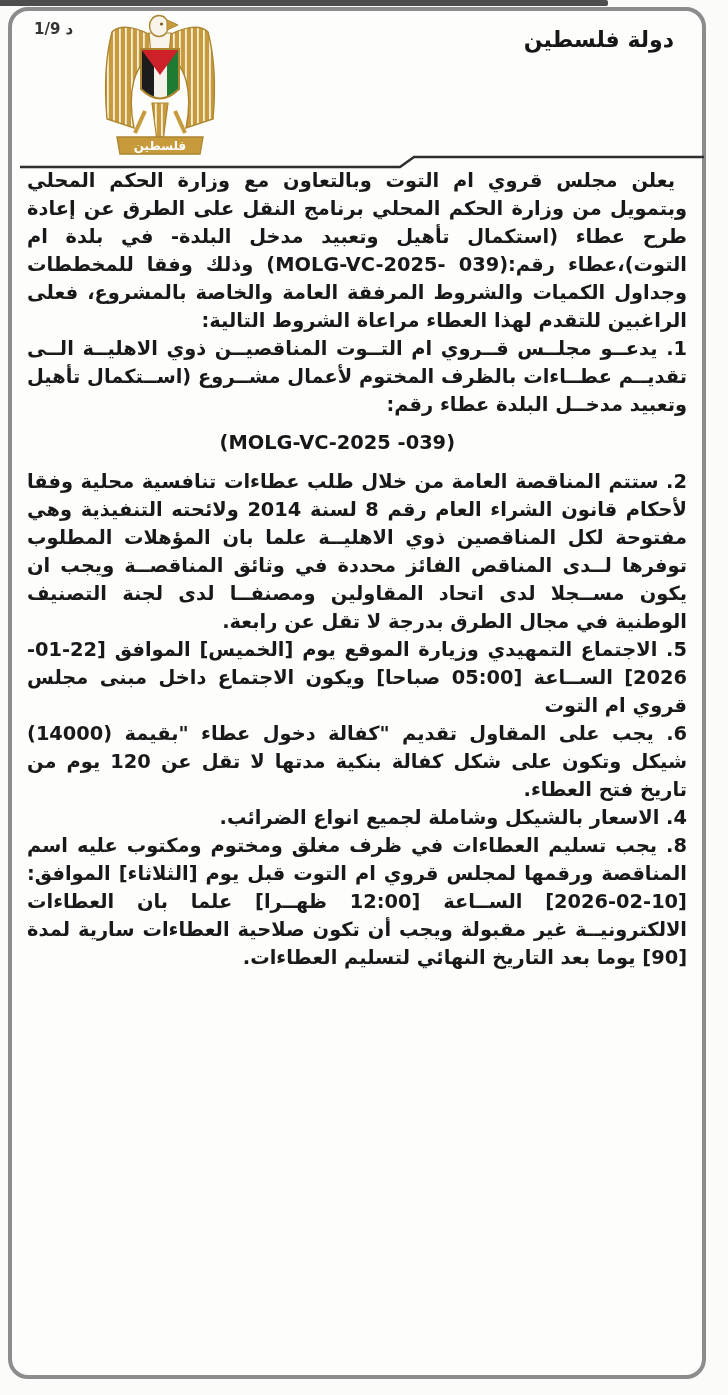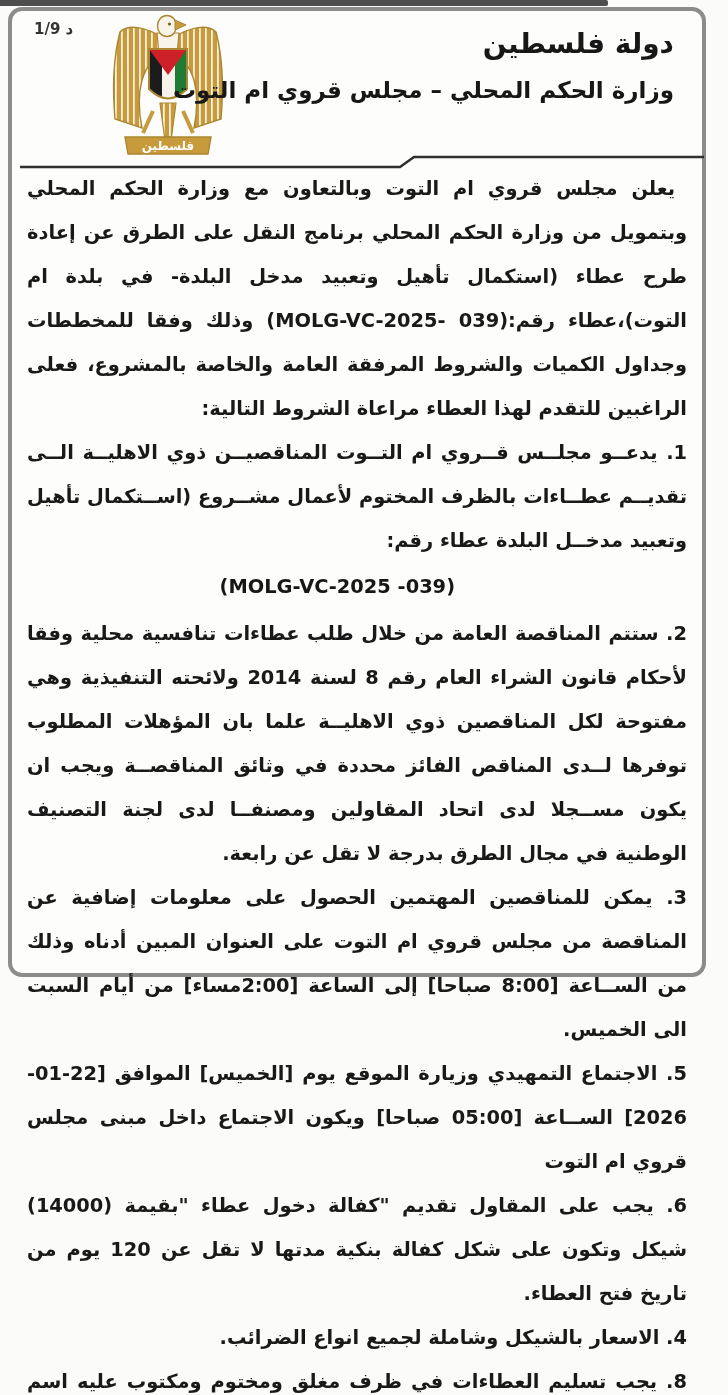--- a/index.html
+++ b/index.html
@@ -7,47 +7,47 @@
     width:728px;height:1395px;position:relative;overflow:hidden;
     background:#fbfbf9;
     font-family:"DejaVu Sans","Liberation Sans",sans-serif;
     color:#171717;
   }
   .top-bar{
     position:absolute;left:0;top:0;width:608px;height:6px;
     background:#4e4e4e;border-radius:0 2px 2px 0;
   }
   .ad-box{
-    position:absolute;left:8px;top:7px;width:698px;height:970px;
-    border:4.5px solid #8c8c8c;border-radius:14px;background:#fdfdfb;
+    position:absolute;left:8px;top:7px;width:698px;height:1372px;
+    border:4.5px solid #8c8c8c;border-radius:20px;background:#fdfdfb;
     box-sizing:border-box;
   }
   .page-marker{
     position:absolute;left:22px;top:9px;font-size:15px;font-weight:bold;color:#333;
     direction:ltr;
   }
   .header{position:absolute;left:0;top:0;width:100%;height:140px;}
-  .emblem{position:absolute;left:92px;top:2px;}
+  .emblem{position:absolute;left:84px;top:2px;}
   .header-text{
     position:absolute;right:28px;top:16px;text-align:right;direction:rtl;
   }
-  .header-country{font-size:28px;font-weight:bold;letter-spacing:.3px;}
+  .header-country{font-size:22px;font-weight:bold;letter-spacing:.3px;}
   .header-ministry{font-size:23px;font-weight:bold;margin-top:17px;letter-spacing:.2px;}
   .divider{position:absolute;left:0;top:137px;width:698px;height:26px;}
   .content{
     position:absolute;left:15px;right:15px;top:156px;
   }
   .title{
     margin:6px 0 12px 0;text-align:center;
     font-size:49px;font-weight:bold;color:#111;letter-spacing:1px;
   }
   .body-text{direction:rtl;}
   .body-text p{
     margin:0;padding:0;
-    font-size:19.4px;line-height:44px;font-weight:bold;
+    font-size:19.4px;line-height:28px;font-weight:bold;
     text-align:justify;text-justify:inter-word;
     color:#191919;
   }
   .body-text p.intro{text-indent:12px;}
   .code-line{
     direction:rtl;text-align:right;padding-right:224px;
     font-size:19.4px;line-height:32.6px;font-weight:bold;margin:8px;
   }
 </style>
 </head>
@@ -96,36 +96,34 @@
         </g>
 
         <g>
           <path d="M20,124 L106,124 L103,141 L23,141 Z" fill="#c79b3b" stroke="#ab852f" stroke-width="1.4"></path>
           <text x="63" y="137" text-anchor="middle" font-size="12" font-weight="bold" fill="#ffffff">فلسطين</text>
         </g>
       </svg>
     </div>
     <div class="header-text">
       <div class="header-country">دولة فلسطين</div>
-      <div class="header-ministry">وزارة الحكم المحلي – مجلس قروي ام التوت</div>
     </div>
   </div>
 
   <svg class="divider" viewBox="0 0 698 26" xmlns="http://www.w3.org/2000/svg">
     <path d="M8,19 H388 L402,9 H692" fill="none" stroke="#2f2f2f" stroke-width="2.6"></path>
   </svg>
 
   <div class="content">
 
     <div class="body-text">
       <p class="intro">يعلن مجلس قروي ام التوت وبالتعاون مع وزارة الحكم المحلي وبتمويل من وزارة الحكم المحلي برنامج النقل على الطرق عن إعادة طرح عطاء (استكمال تأهيل وتعبيد مدخل البلدة- في بلدة ام التوت)،عطاء رقم:(039 -MOLG-VC-2025) وذلك وفقا للمخططات وجداول الكميات والشروط المرفقة العامة والخاصة بالمشروع، فعلى الراغبين للتقدم لهذا العطاء مراعاة الشروط التالية:</p>
       <p>1. يدعــو مجلــس قــروي ام التــوت المناقصيــن ذوي الاهليــة الــى تقديــم عطــاءات بالظرف المختوم لأعمال مشــروع (اســتكمال تأهيل وتعبيد مدخــل البلدة عطاء رقم:</p>
       <div class="code-line">(039- MOLG-VC-2025)</div>
       <p>2. ستتم المناقصة العامة من خلال طلب عطاءات تنافسية محلية وفقا لأحكام قانون الشراء العام رقم 8 لسنة 2014 ولائحته التنفيذية وهي مفتوحة لكل المناقصين ذوي الاهليــة علما بان المؤهلات المطلوب توفرها لــدى المناقص الفائز محددة في وثائق المناقصــة ويجب ان يكون مســجلا لدى اتحاد المقاولين ومصنفــا لدى لجنة التصنيف الوطنية في مجال الطرق بدرجة لا تقل عن رابعة.</p>
-      <p>3. يمكن للمناقصين المهتمين الحصول على معلومات إضافية عن المناقصة من مجلس قروي ام التوت على العنوان المبين أدناه وذلك من الســاعة [8:00 صباحا] إلى الساعة [2:00مساء] من أيام السبت الى الخميس.</p>
       <p>5. الاجتماع التمهيدي وزيارة الموقع يوم [الخميس] الموافق [22-01-2026] الســاعة [05:00 صباحا] ويكون الاجتماع داخل مبنى مجلس قروي ام التوت</p>
       <p>6. يجب على المقاول تقديم "كفالة دخول عطاء "بقيمة (14000) شيكل وتكون على شكل كفالة بنكية مدتها لا تقل عن 120 يوم من تاريخ فتح العطاء.</p>
       <p>4. الاسعار بالشيكل وشاملة لجميع انواع الضرائب.</p>
       <p>8. يجب تسليم العطاءات في ظرف مغلق ومختوم ومكتوب عليه اسم المناقصة ورقمها لمجلس قروي ام التوت قبل يوم [الثلاثاء] الموافق: [10-02-2026] الســاعة [12:00 ظهــرا] علما بان العطاءات الالكترونيــة غير مقبولة ويجب أن تكون صلاحية العطاءات سارية لمدة [90] يوما بعد التاريخ النهائي لتسليم العطاءات.</p>
 
     </div>
 
   </div>
 
 </div>

